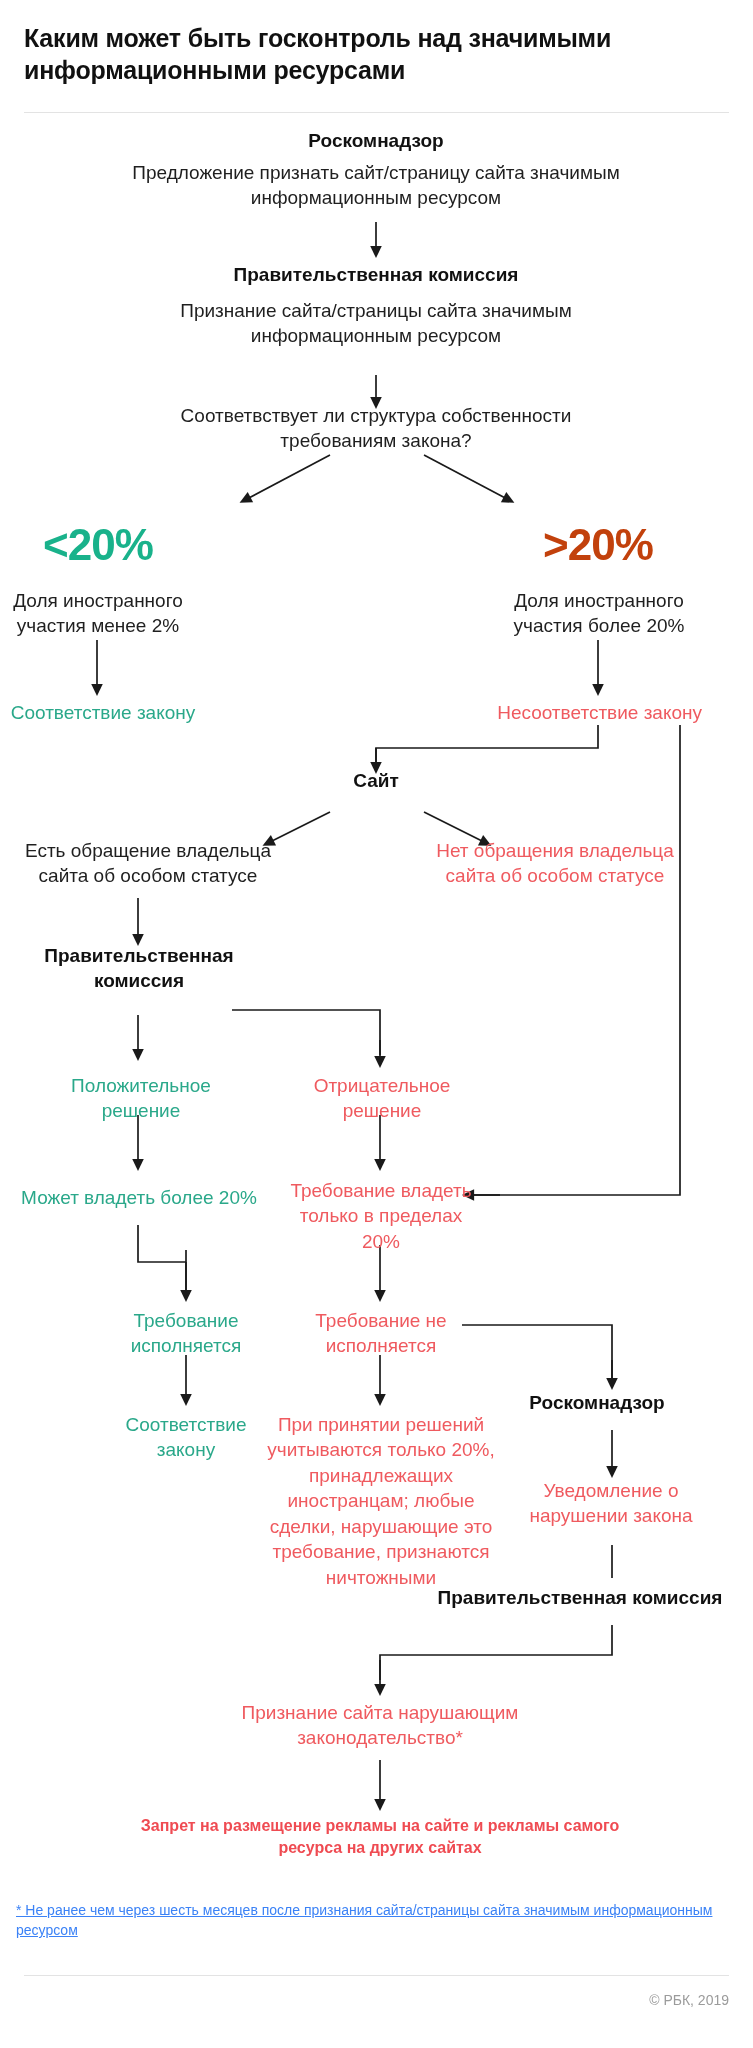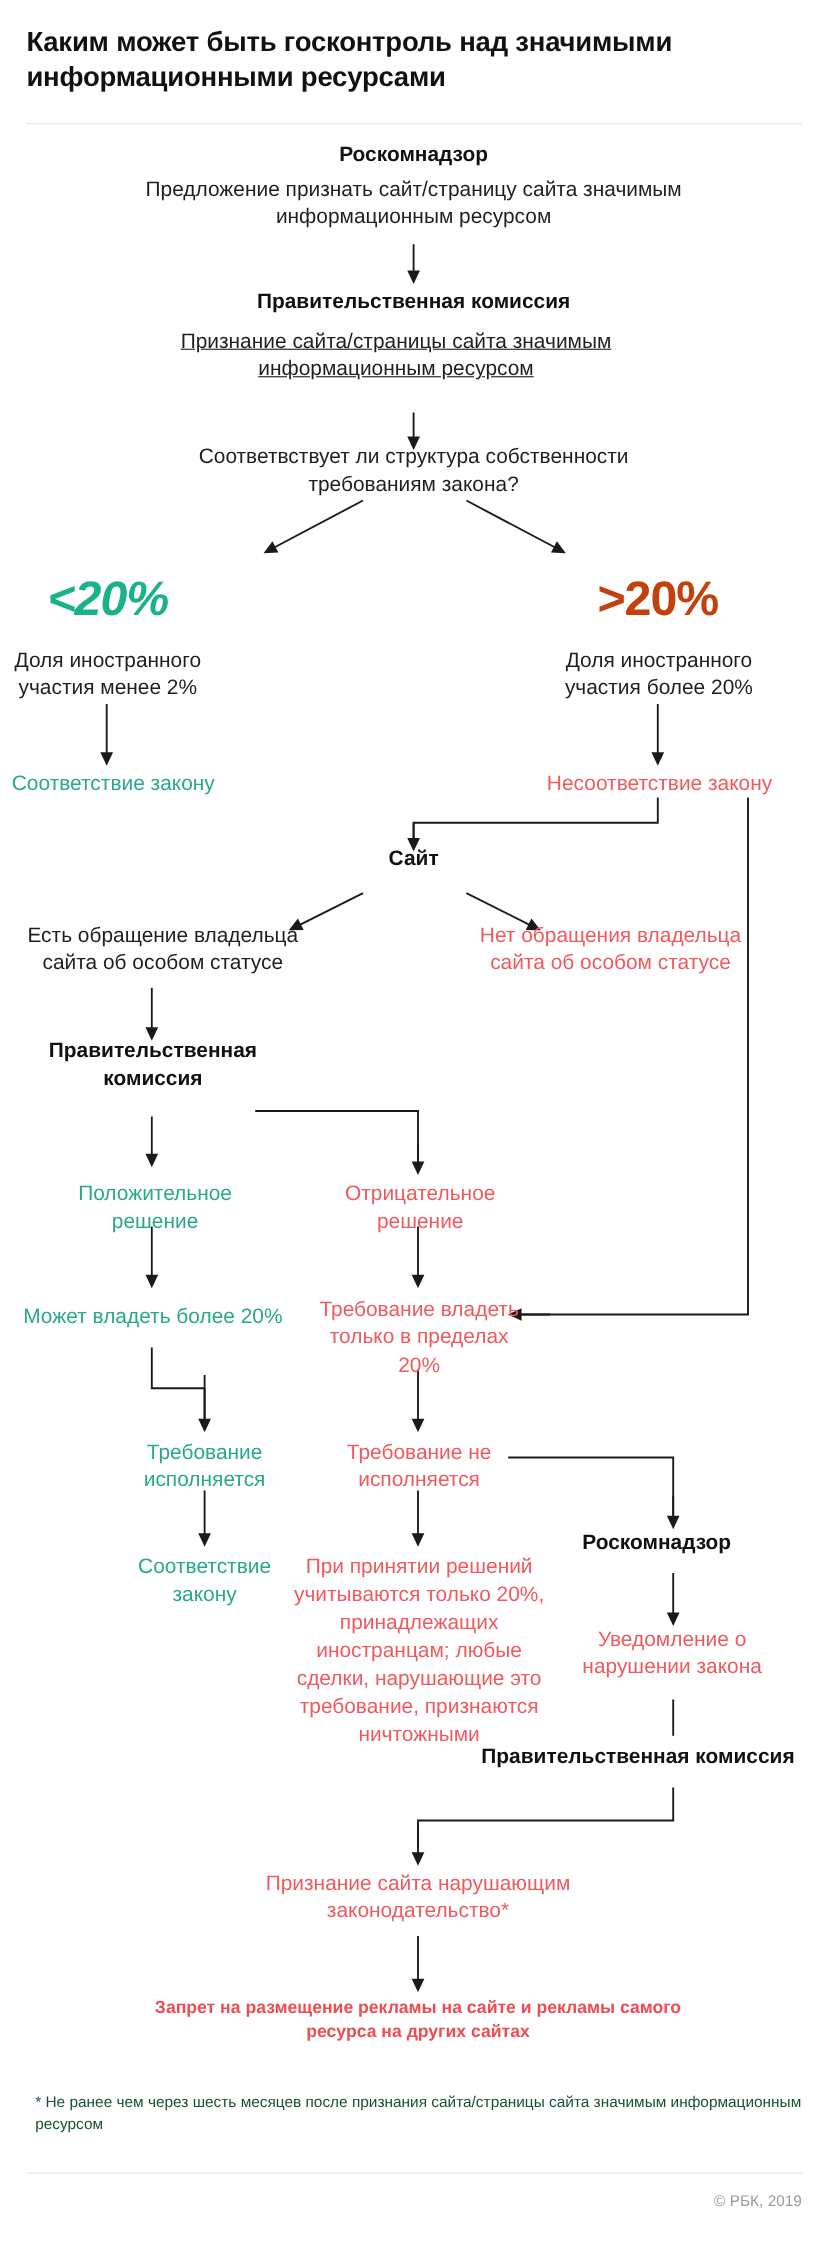--- a/index.html
+++ b/index.html
@@ -55,44 +55,45 @@
     color: #1f1f1f;
   }
   .green { color: #2aa88a; }
   .red   { color: #ef5a5f; }
   .big {
     font-size: 44px;
     font-weight: bold;
     letter-spacing: -1px;
     line-height: 1;
   }
-  .big.green { color: #19b28b; font-style: italic; }
+  .big.green { color: #19b28b; }
   .big.red { color: #c2410c; }
   .final {
     font-weight: bold;
     font-size: 16px;
     color: #ef4b52;
     line-height: 1.4;
   }
   
   .arrows {
     position: absolute;
     left: 0; top: 0;
     width: 753px; height: 2048px;
     pointer-events: none;
   }
   
   .footnote {
     position: absolute;
-    left: 32px;
+    left: 16px;
     top: 1900px;
     width: 700px;
     font-size: 14px;
-    color: #14532d;
+    color: #3b82f6;
     line-height: 1.45;
+    text-decoration: underline;
   }
   .source-rule {
     position: absolute;
     left: 24px;
     top: 1975px;
     width: 705px;
     height: 1px;
     background: #e3e3e3;
   }
   .source {
@@ -181,21 +182,21 @@
       <path d="M380,1660 L380,1690"></path>
 
       <path d="M380,1760 L380,1805"></path>
     </g>
   </svg>
 
   <div class="node bold" style="left:176px; top:128px; width:400px;">Роскомнадзор</div>
   <div class="node body" style="left:126px; top:160px; width:500px;">Предложение признать сайт/страницу сайта значимым информационным ресурсом</div>
 
   <div class="node bold" style="left:126px; top:262px; width:500px;">Правительственная комиссия</div>
-  <div class="node body" style="left:100px; top:298px; width:520px;text-decoration:underline;">Признание сайта/страницы сайта значимым информационным ресурсом</div>
+  <div class="node body" style="left:116px; top:298px; width:520px;">Признание сайта/страницы сайта значимым информационным ресурсом</div>
 
   <div class="node body" style="left:136px; top:403px; width:480px;">Соответвствует ли структура собственности требованиям закона?</div>
 
   <div class="node big green" style="left:0px; top:523px; width:196px;">&lt;20%</div>
   <div class="node body" style="left:10px; top:588px; width:176px;">Доля иностранного участия менее 2%</div>
 
   <div class="node big red" style="left:498px; top:523px; width:200px;">&gt;20%</div>
   <div class="node body" style="left:506px; top:588px; width:186px;">Доля иностранного участия более 20%</div>
 
   <div class="node body green" style="left:10px; top:700px; width:186px;">Соответствие закону</div>

